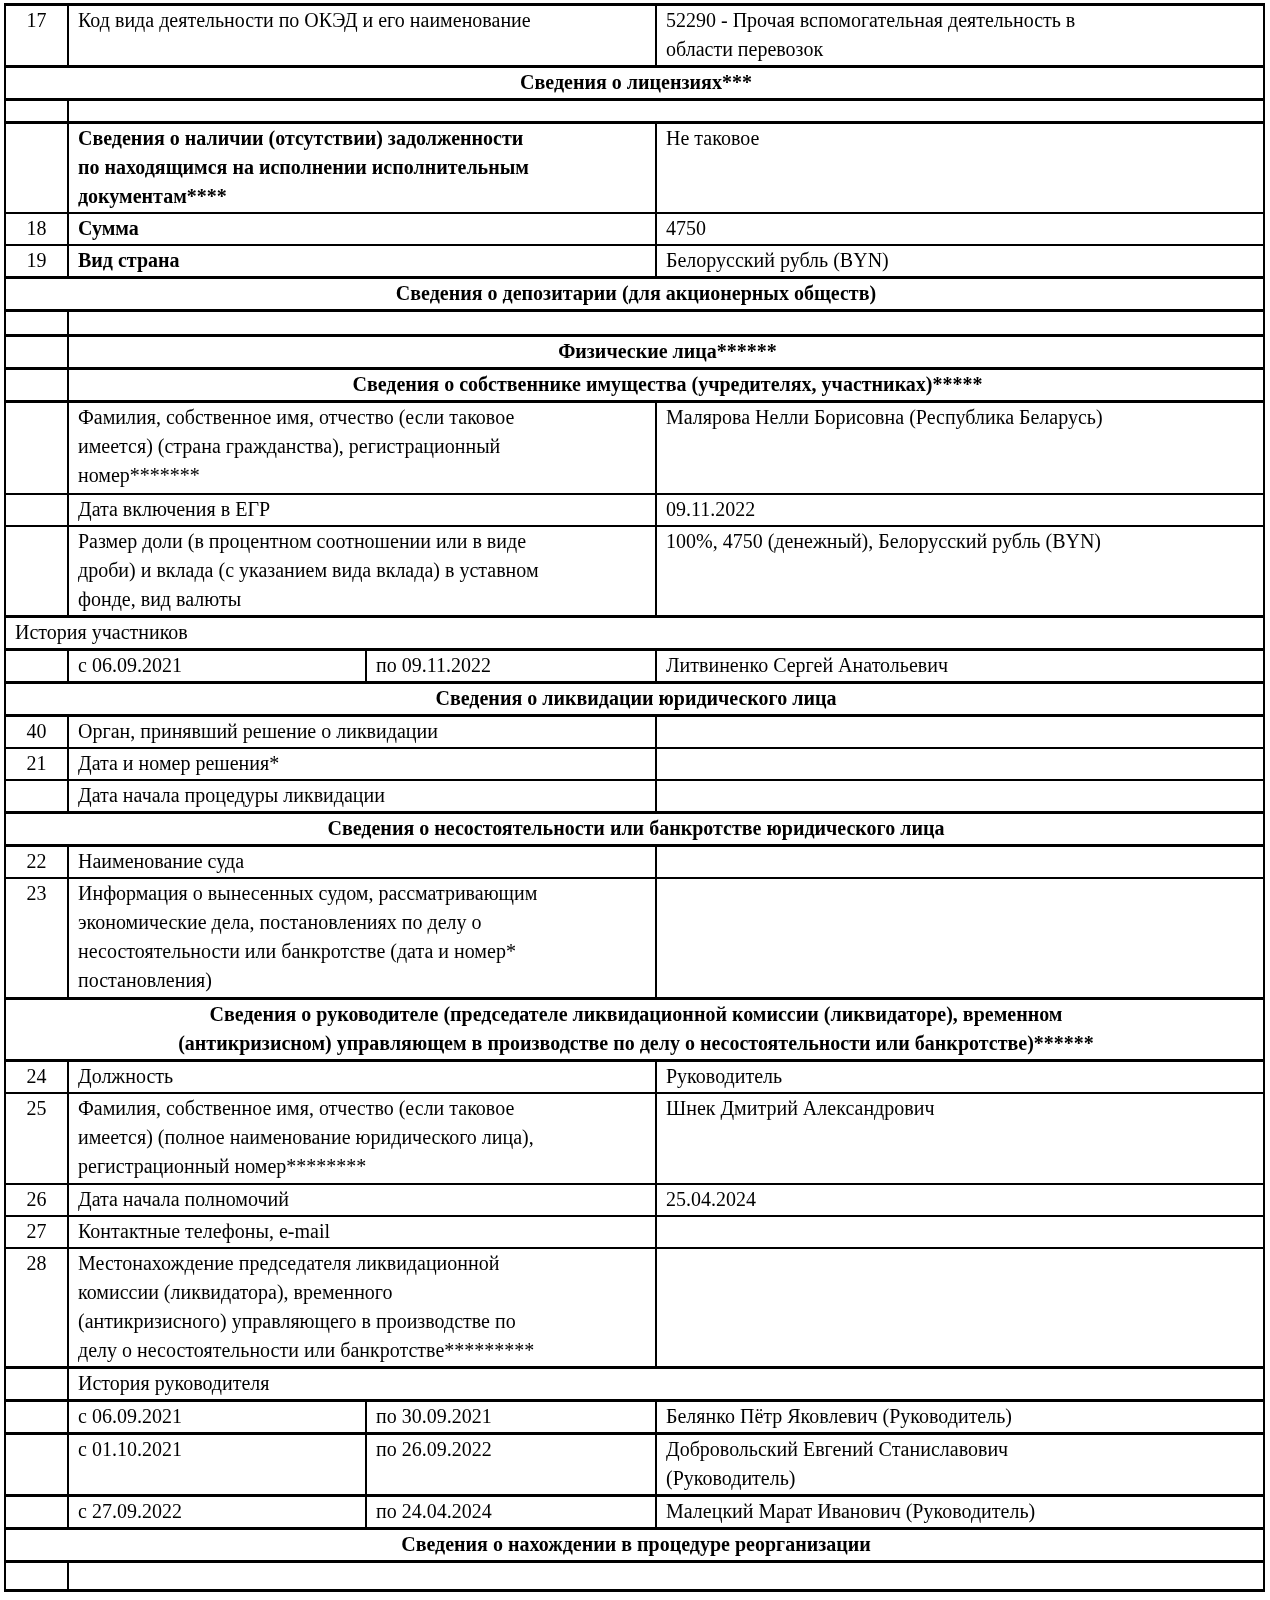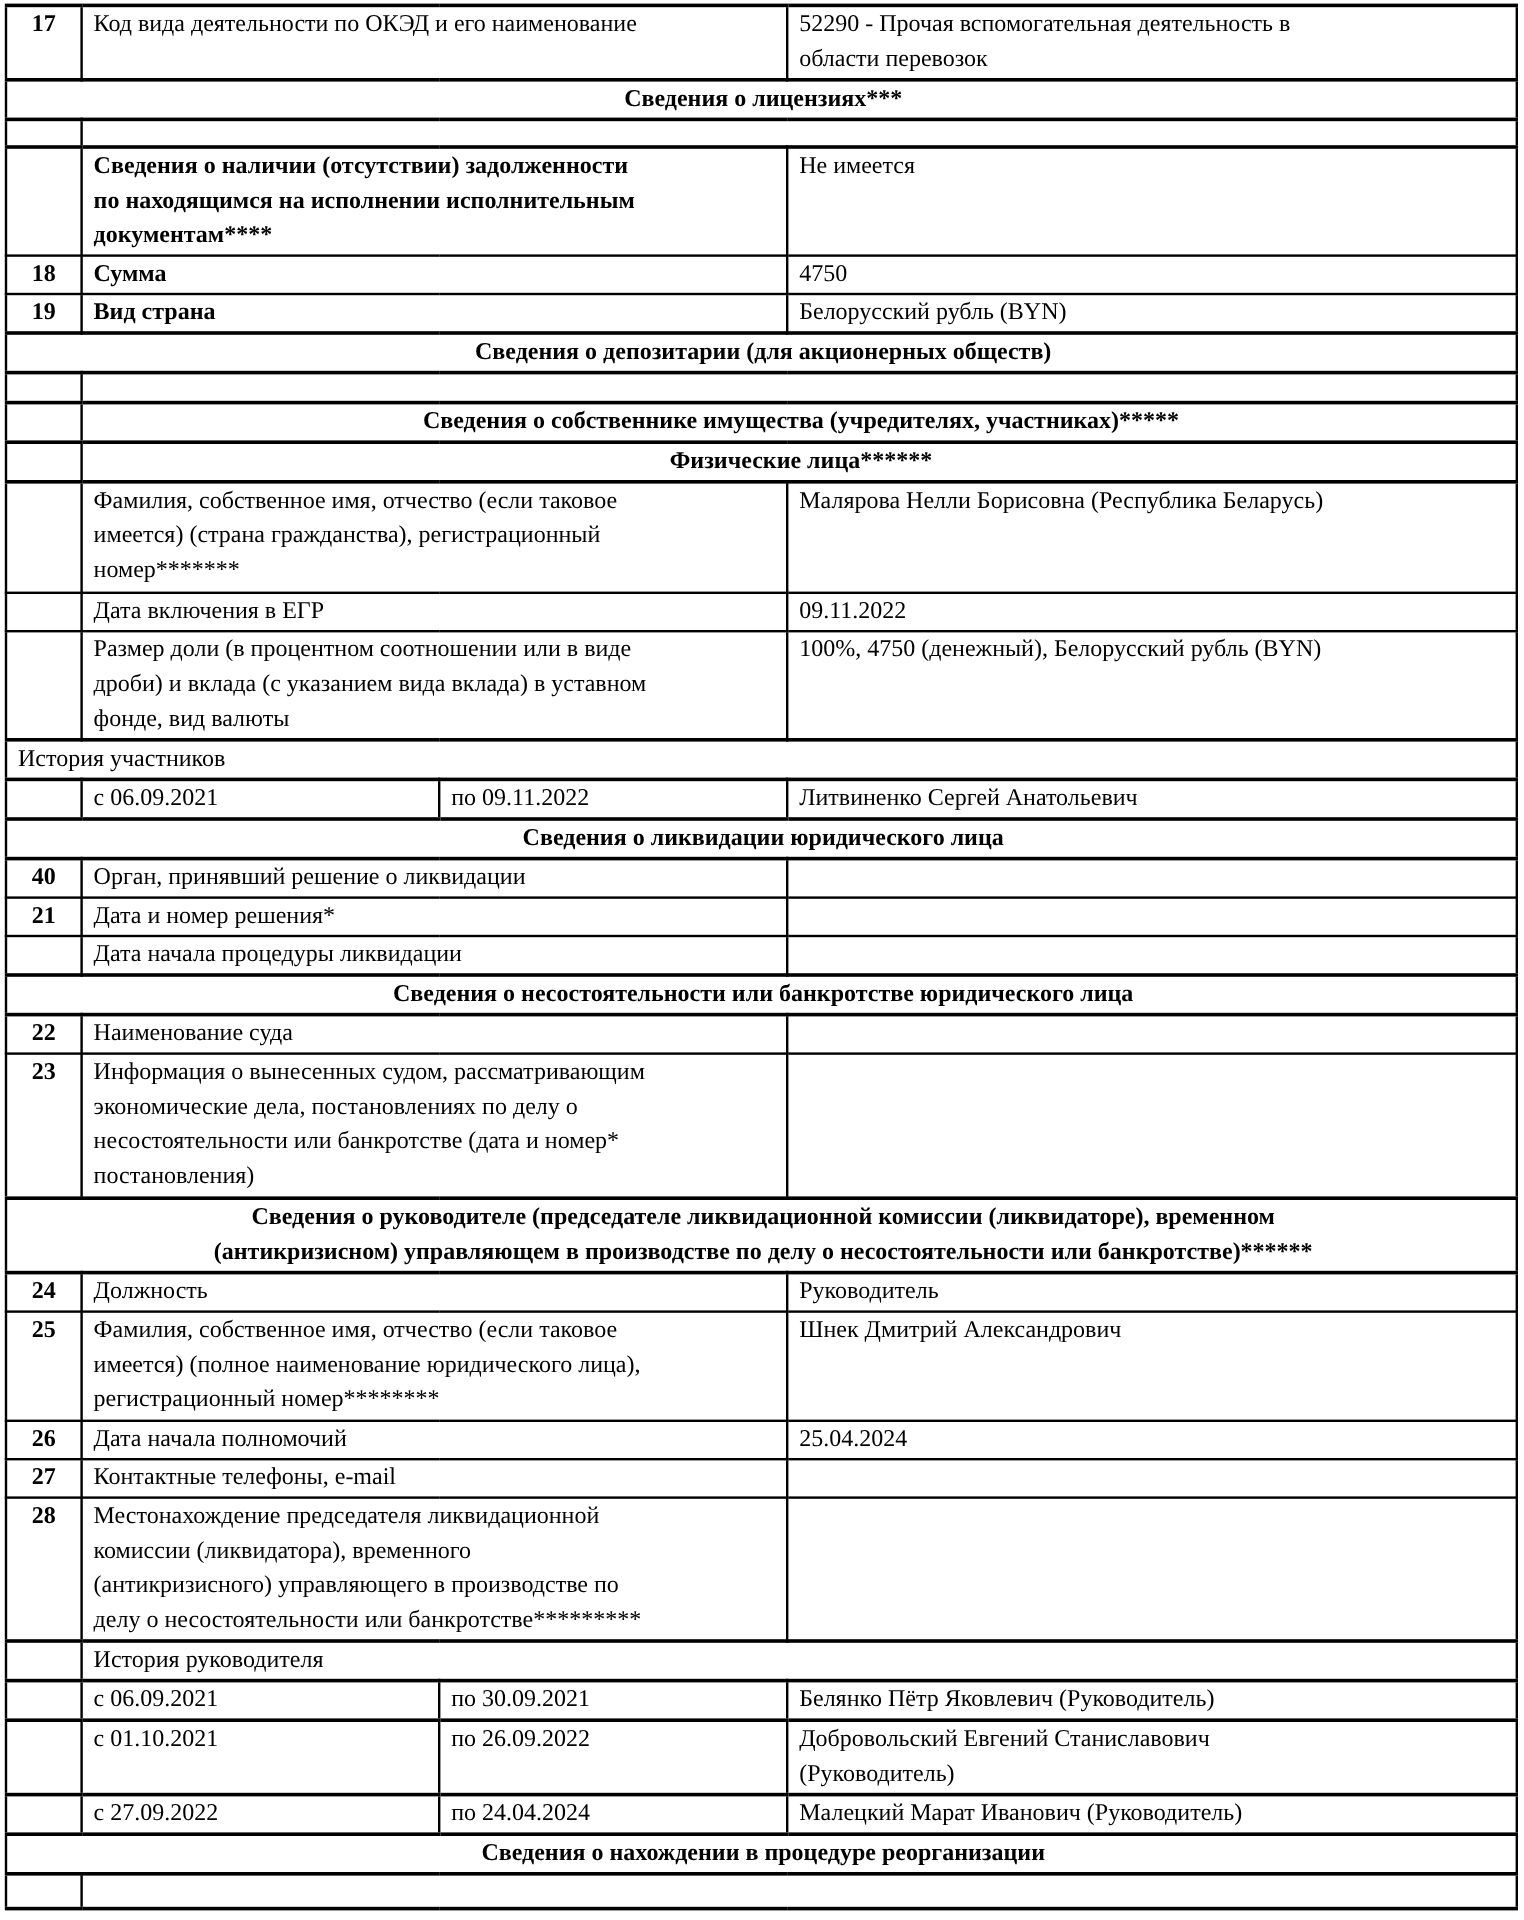--- a/index.html
+++ b/index.html
@@ -24,21 +24,20 @@
     font-size: 20px;
     line-height: 29px;
     padding: 0 6px 1px 9px;
     white-space: pre-wrap;
     overflow: hidden;
     word-wrap: break-word;
   }
   td.num {
     text-align: center;
     padding: 0 2px 1px 2px;
-    font-weight: bold;
   }
   tr.first > td { border-top-width: 3px; }
   tr.sec > td, tr.empty > td, tr.hist > td, tr.subh > td {
     border-top-width: 3px;
     border-bottom-width: 3px;
     margin-left: 42px;
   }
   td.section {
     font-weight: bold;
     text-align: center;
@@ -74,21 +73,21 @@
   <tr class="empty" style="height:23px">
     <td class="num"></td>
     <td colspan="3"></td>
   </tr>
 
   <tr style="height:90px">
     <td class="num"></td>
     <td colspan="2" class="lb">Сведения о наличии (отсутствии) задолженности
 по находящимся на исполнении исполнительным
 документам****</td>
-    <td>Не имеется</td>
+    <td>Не таковое</td>
   </tr>
 
 
   <tr style="height:30px">
     <td class="num">18</td>
     <td colspan="2" class="lb">Сумма</td>
     <td>4750</td>
   </tr>
 
   <tr style="height:31px">
@@ -99,28 +98,28 @@
 
   <tr class="sec" style="height:31px">
     <td class="section" colspan="4">Сведения о депозитарии (для акционерных обществ)</td>
   </tr>
 
   <tr class="empty" style="height:25px">
     <td class="num"></td>
     <td colspan="3"></td>
   </tr>
 
+  <tr class="sec" style="height:25px">
+    <td class="num"></td>
+    <td class="section" colspan="3">Физические лица******</td>
+  </tr>
+
   <tr class="sec" style="height:28px">
     <td class="num"></td>
     <td class="section" colspan="3">Сведения о собственнике имущества (учредителях, участниках)*****</td>
-  </tr>
-
-  <tr class="sec" style="height:25px">
-    <td class="num"></td>
-    <td class="section" colspan="3">Физические лица******</td>
   </tr>
 
   <tr style="height:92px">
     <td class="num"></td>
     <td colspan="2">Фамилия, собственное имя, отчество (если таковое
 имеется) (страна гражданства), регистрационный
 номер*******</td>
     <td>Малярова Нелли Борисовна (Республика Беларусь)</td>
   </tr>
 

